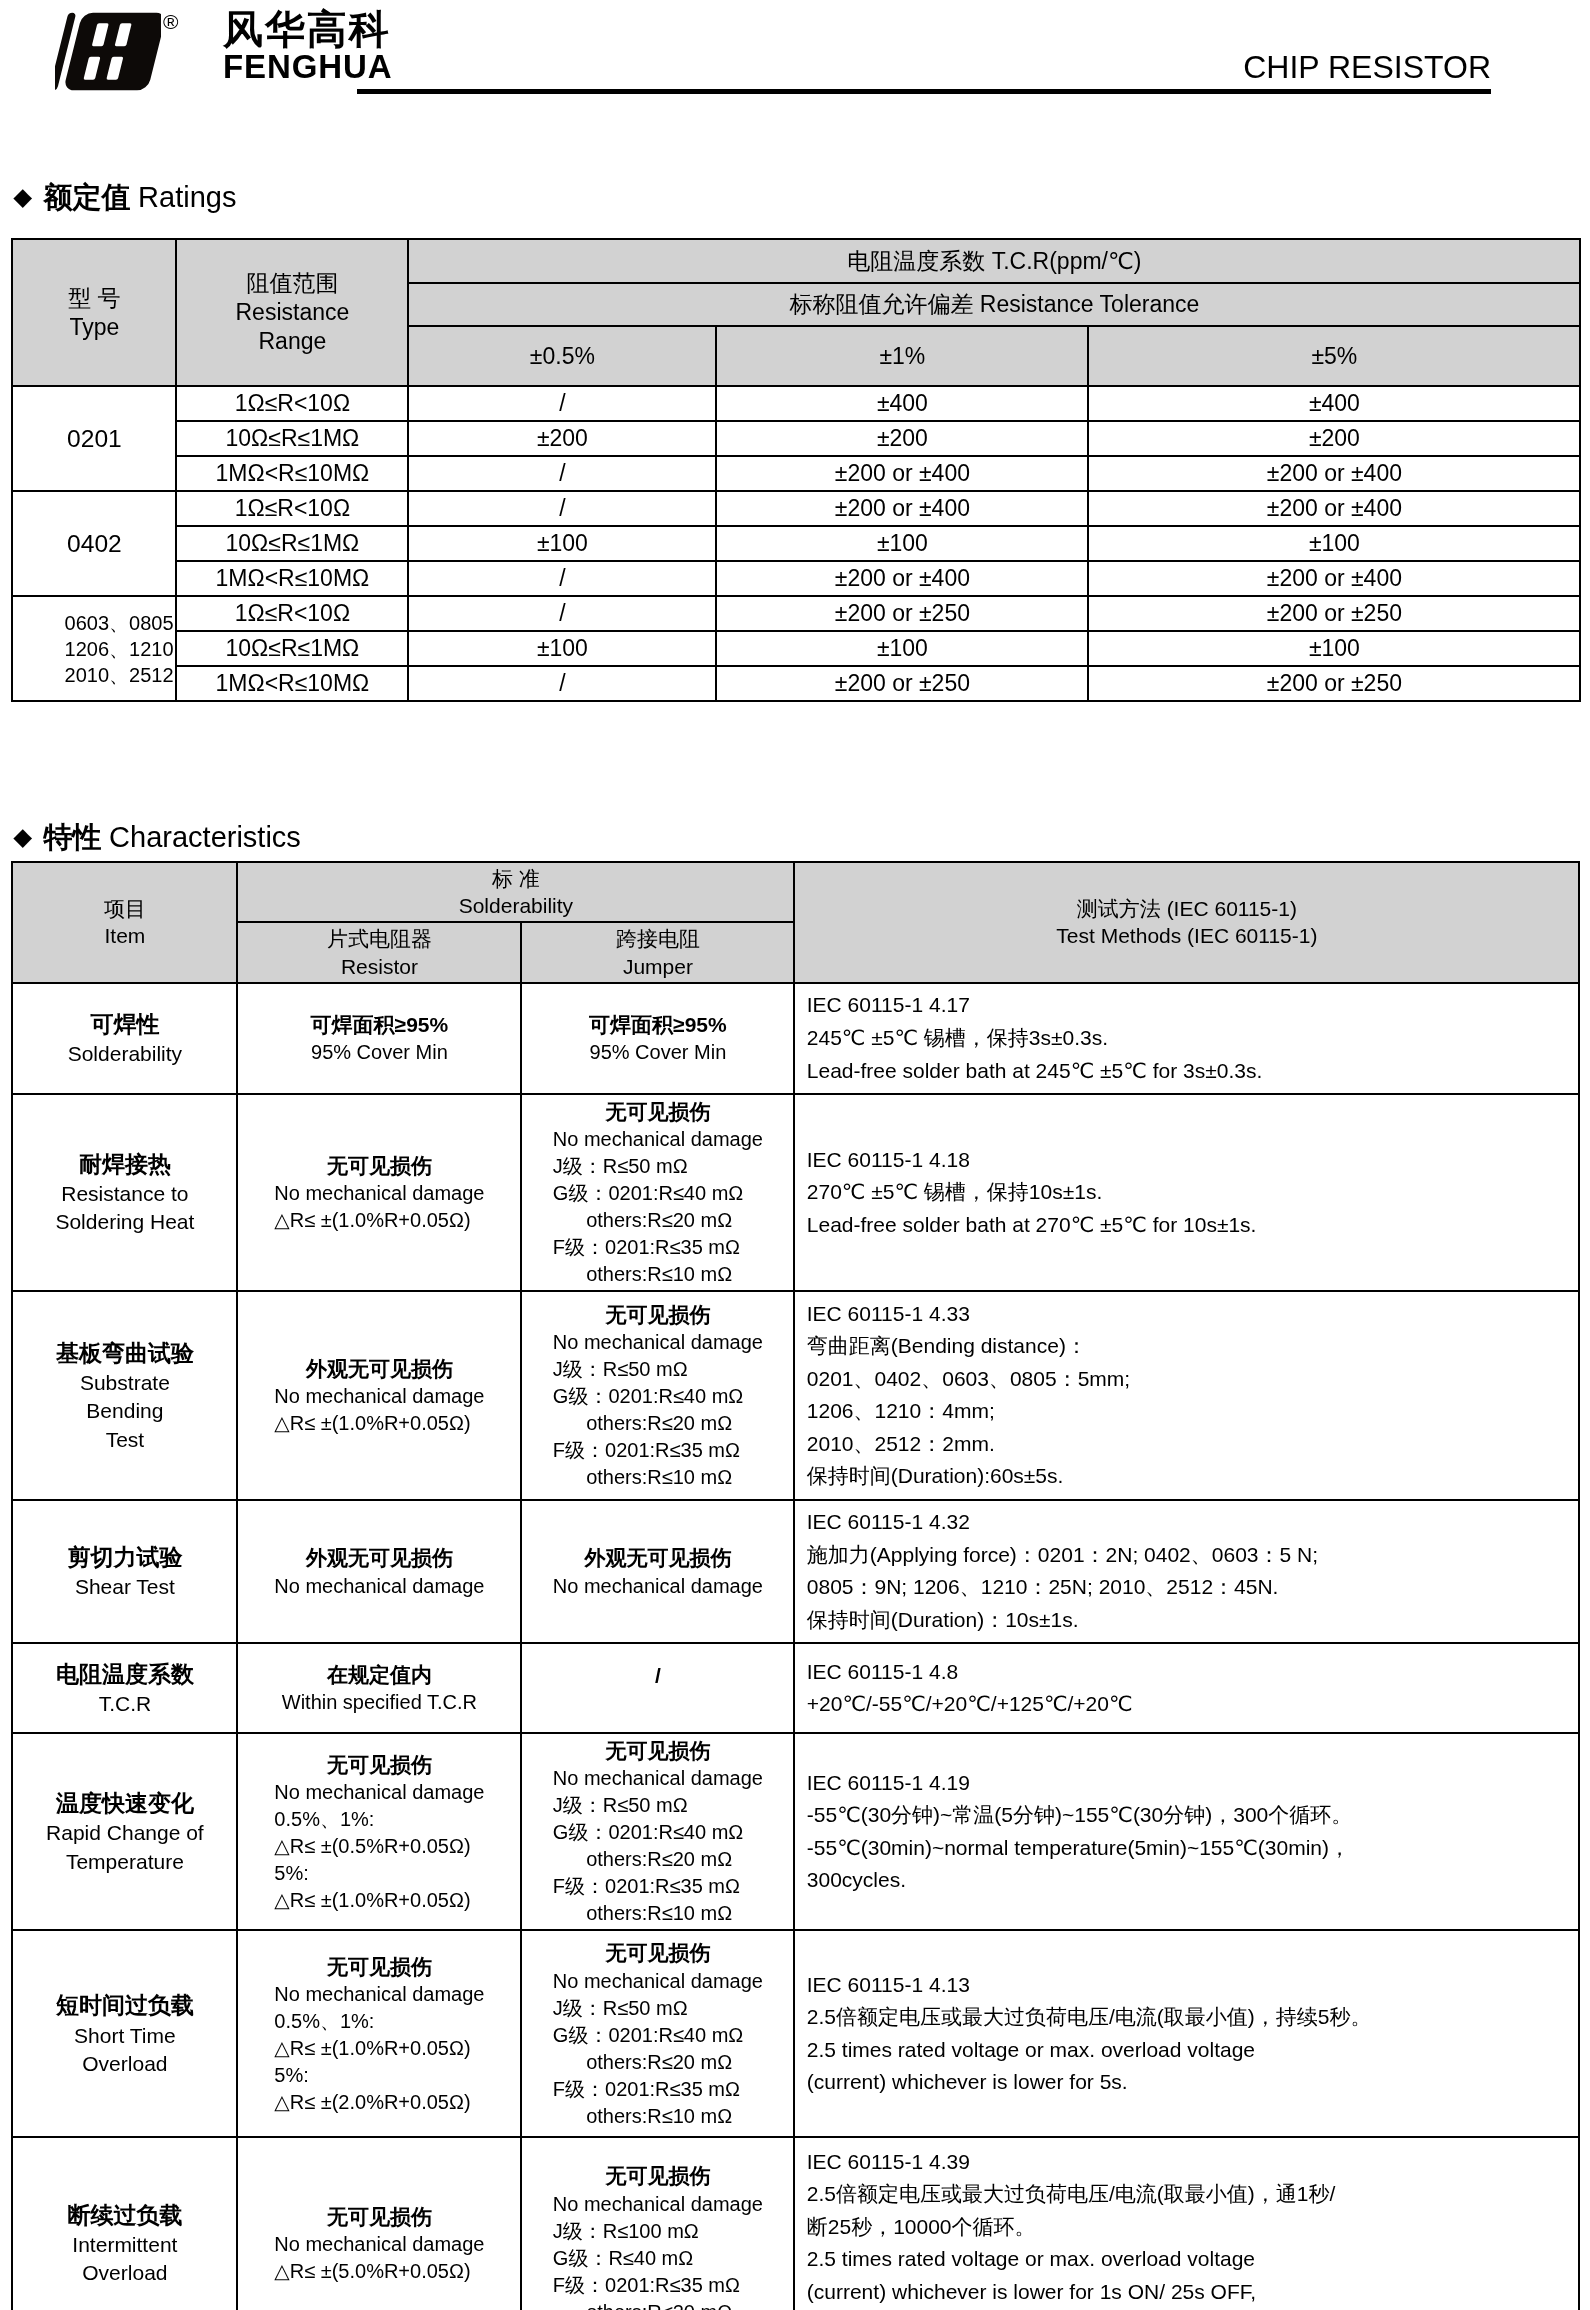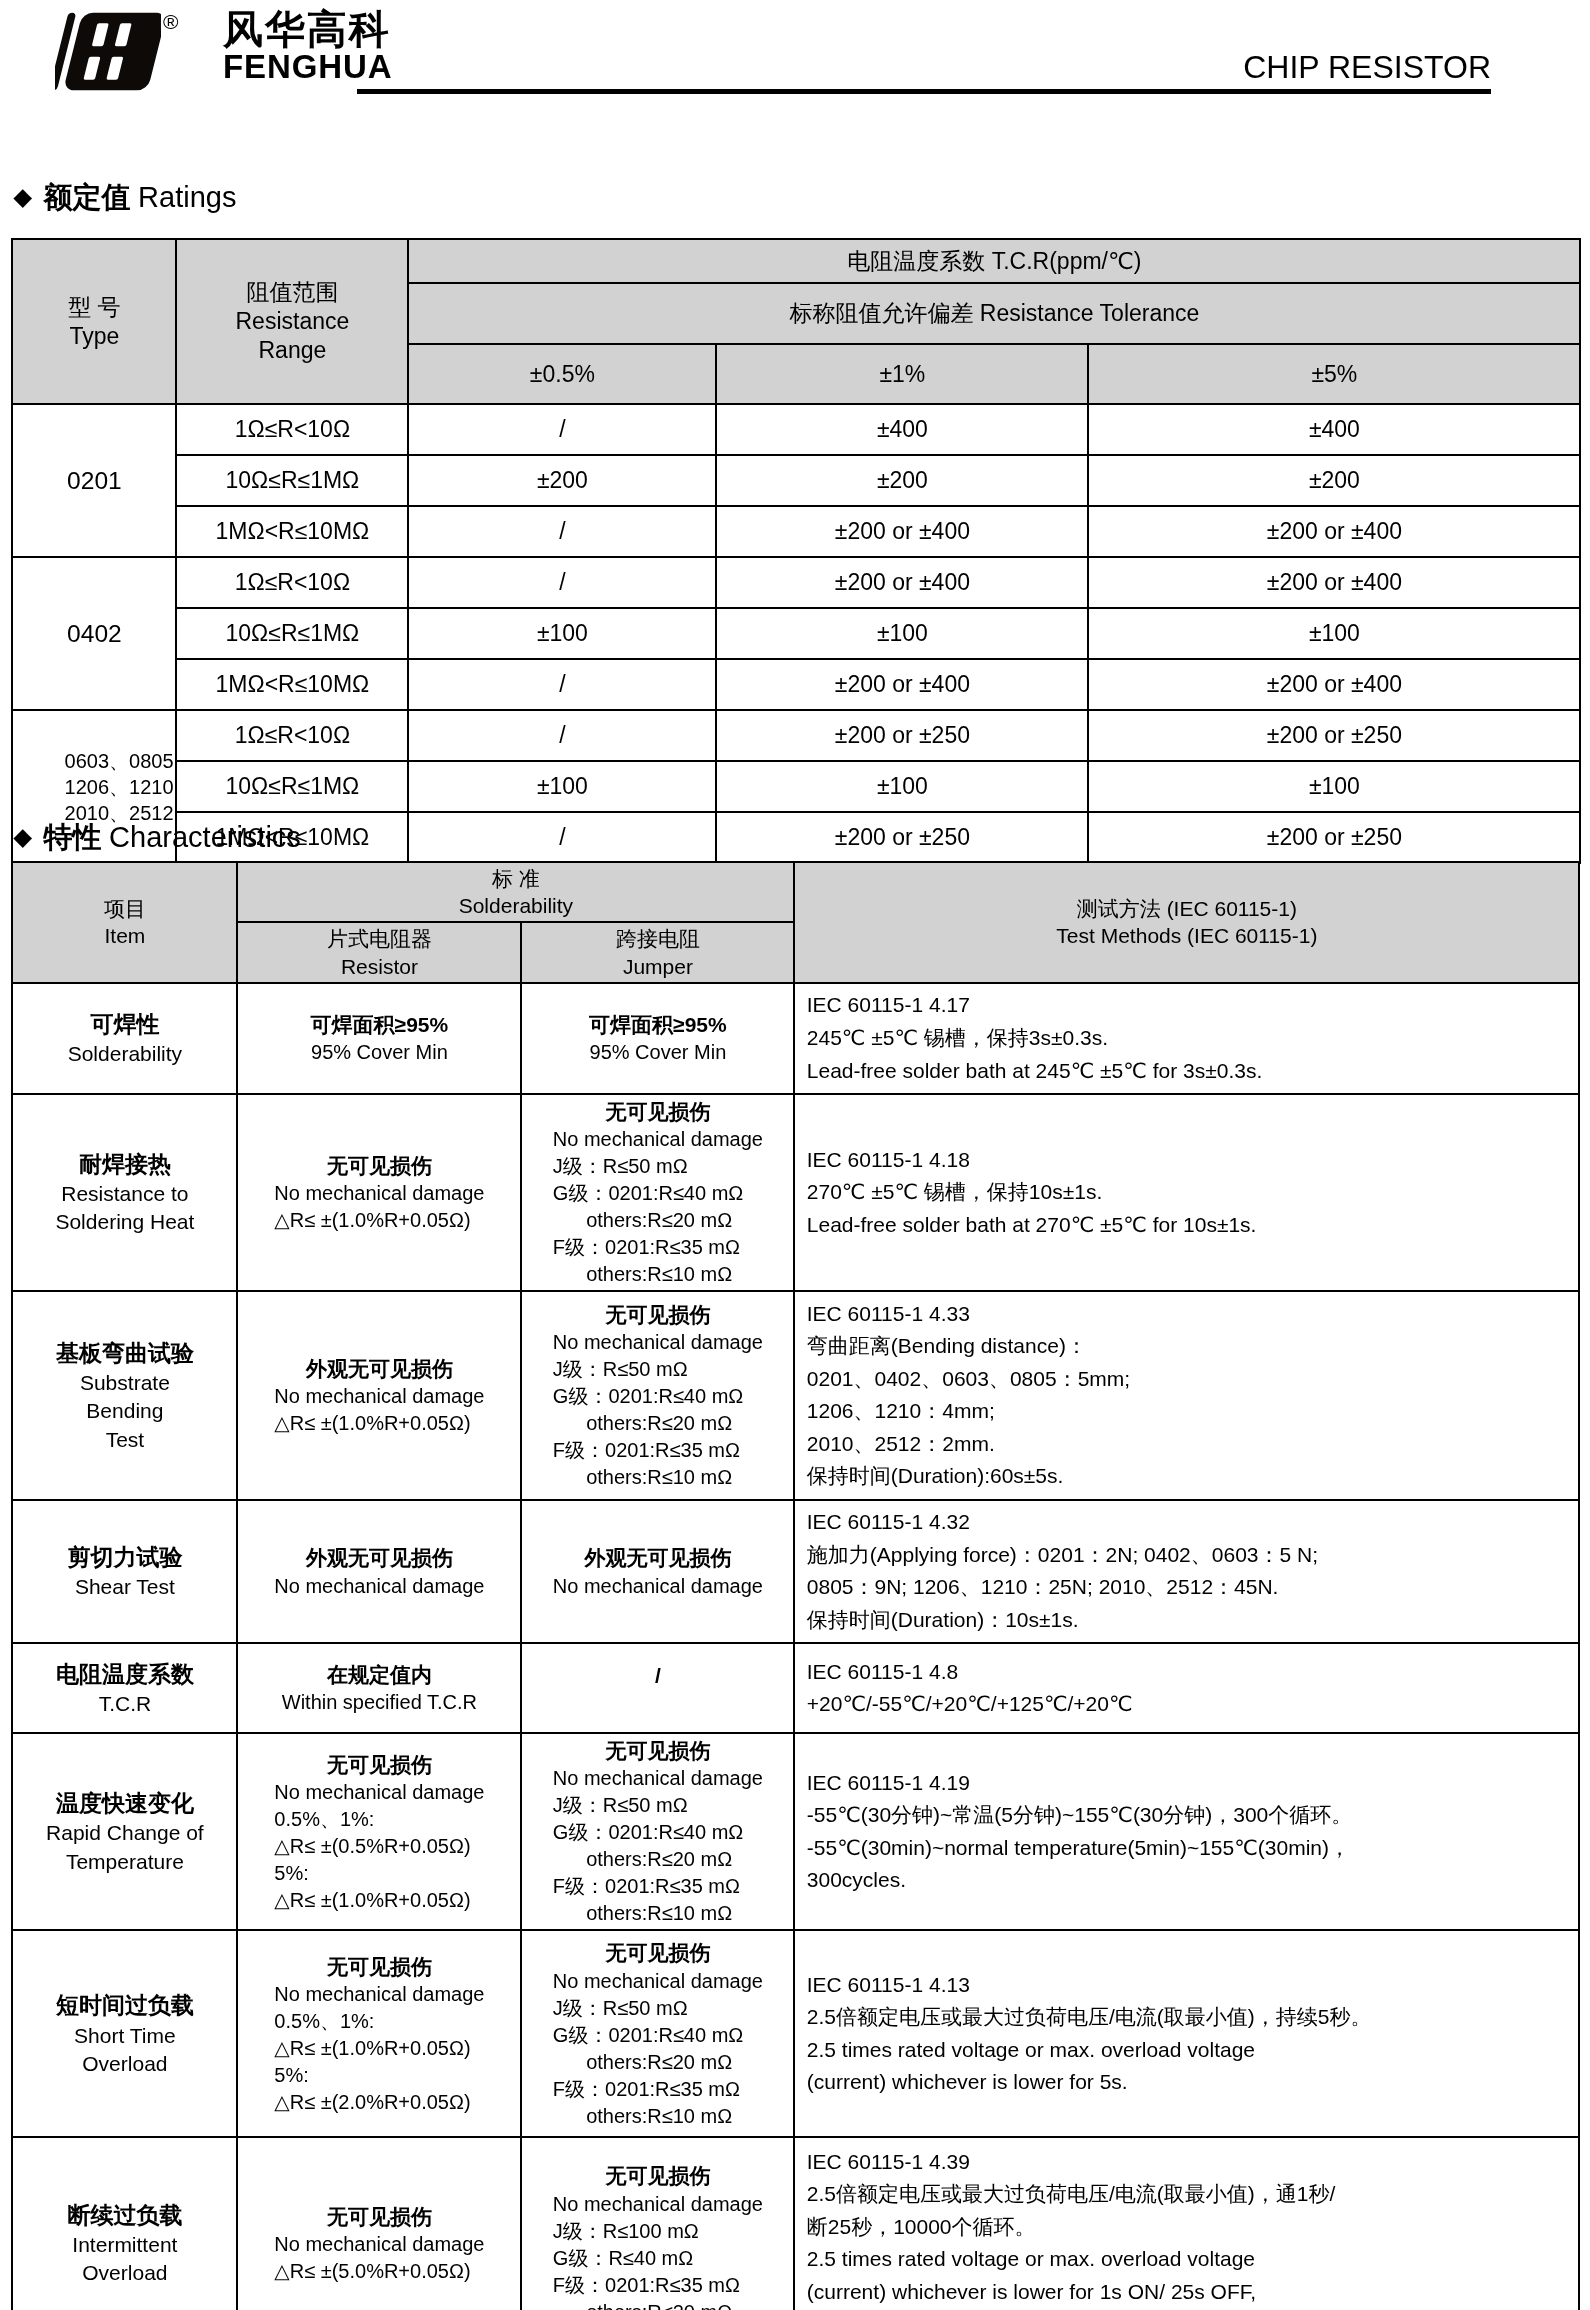--- a/index.html
+++ b/index.html
@@ -31,23 +31,23 @@
   
   table { border-collapse: collapse; table-layout: fixed; }
   td { border: 2.8px solid #000; vertical-align: middle; text-align: center; padding: 1.9px; }
   .hdr td { background: #d2d2d2; }
   .multiline { white-space: pre-line; }
 
   
   .ratings { position: absolute; top: 238px; left: 11.4px; width: 1567px; }
   .ratings td { font-size: 23px; }
   .ratings tr.h1 td { height: 44px; }
-  .ratings tr.h2 td { height: 61px; }
+  .ratings tr.h2 td { height: 43px; }
   .ratings tr.h3 td { height: 60px; }
-  .ratings tr.d  td { height: 51px; }
+  .ratings tr.d  td { height: 35px; }
   .ratings .type-cell { font-size: 24.6px; }
   .ratings .type-cell.left { text-align: right; padding-left: 21px; font-size: 20px; line-height: 1.3; }
   .ratings .col-hd { line-height: 1.25; }
 
   
   .chars { position: absolute; top: 861px; left: 11.4px; width: 1567px; }
   .chars td { font-size: 21px; }
   .chars tr.hr1 td { height: 57px; line-height: 1.3; }
   .chars tr.hr2 td { height: 59px; line-height: 1.3; }
   .chars tr.cr1 td { height: 110px; }

